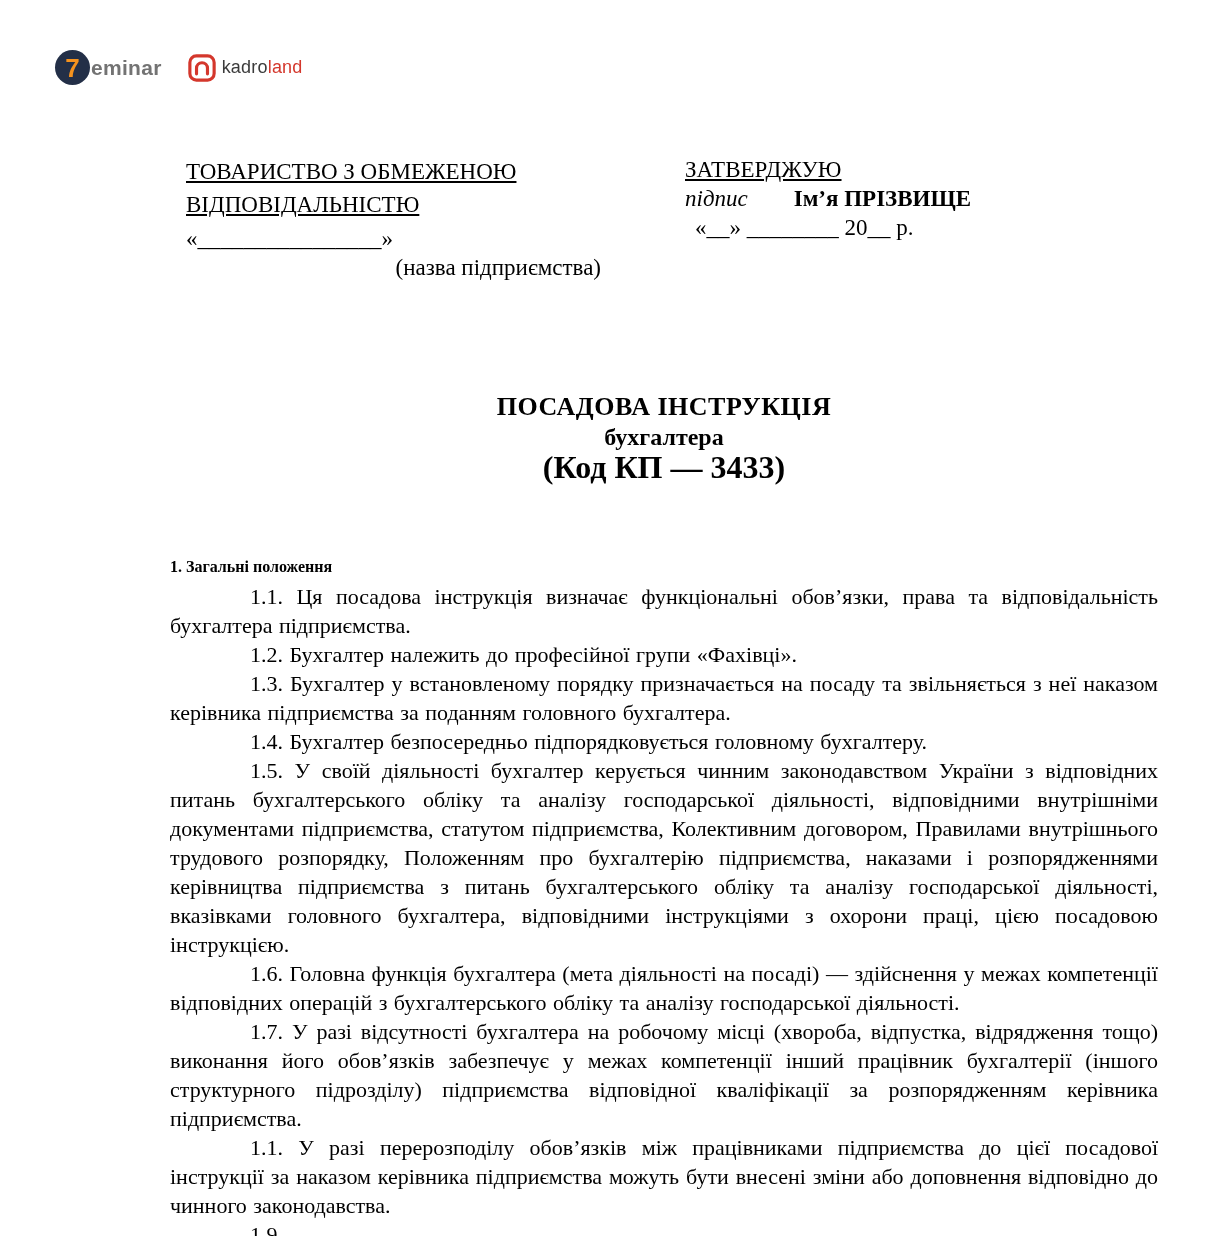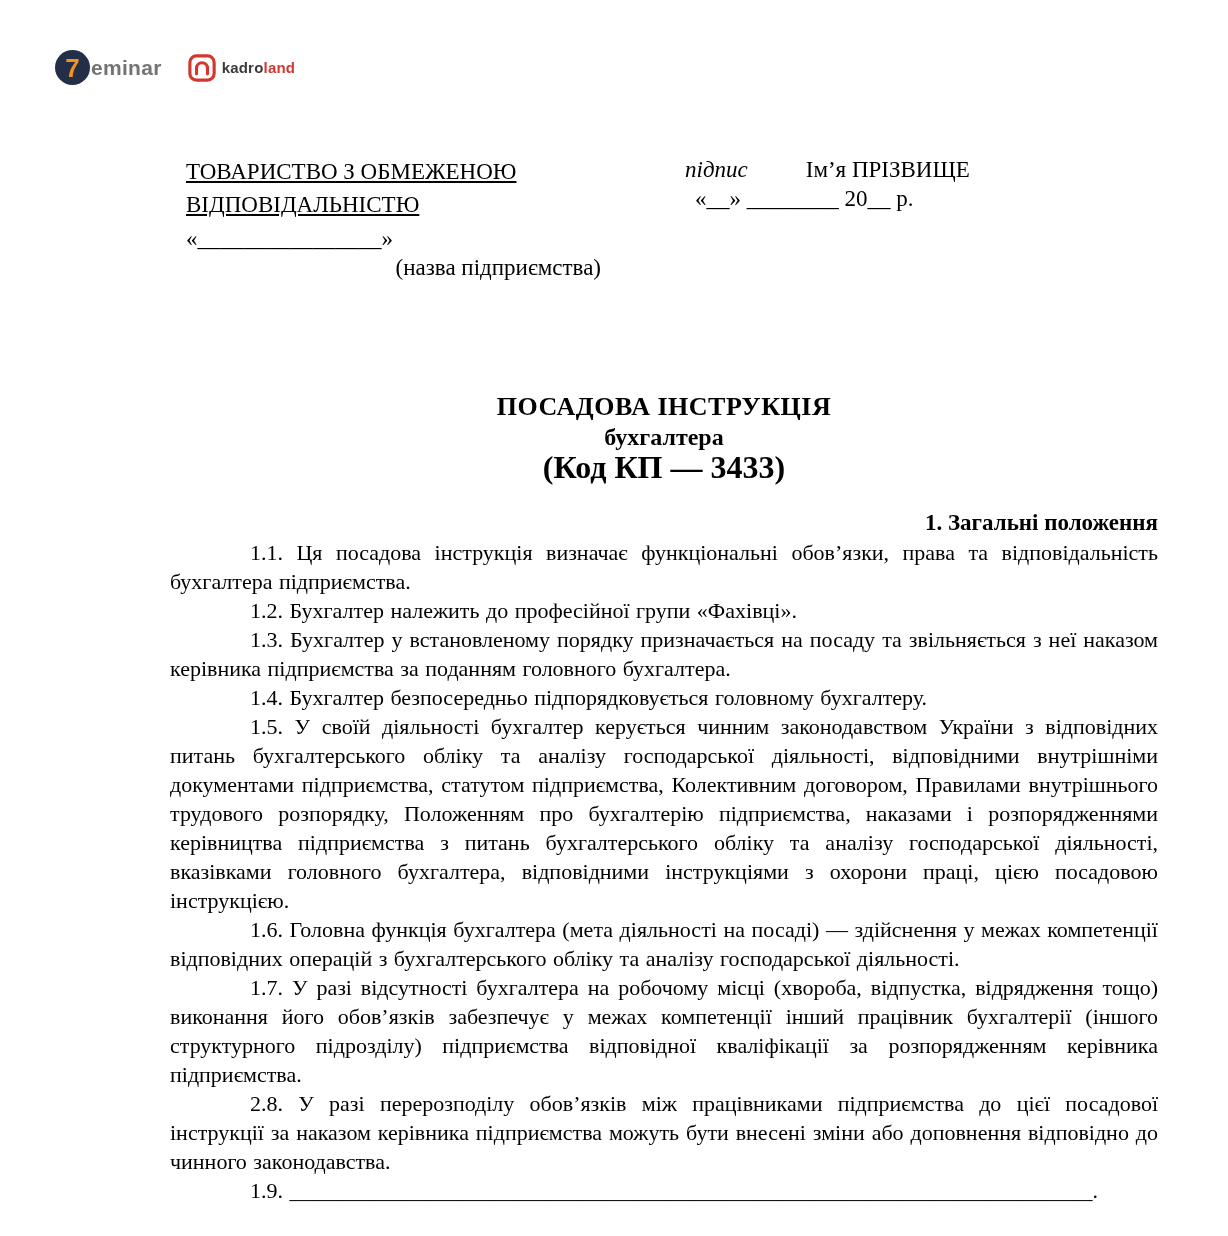--- a/index.html
+++ b/index.html
@@ -43,21 +43,21 @@
     line-height: 1;
   }
   .seminar-word {
     color: #737373;
     font-size: 21px;
     font-weight: 700;
     margin-left: 1px;
     letter-spacing: 0.3px;
   }
   .kadroland-logo { display: flex; align-items: center; gap: 6px; }
-  .kadro-word { font-size: 15px; font-weight: 700; letter-spacing: 0.2px; }
+  .kadro-word { font-size: 18px; font-weight: 400; letter-spacing: 0.2px; }
   .k-dark { color: #3b3b3b; }
   .k-red  { color: #d4372c; }
 
   
   .col-left {
     position: absolute;
     left: 186px; top: 155px;
     width: 415px;
     font-size: 23px;
     line-height: 29px;
@@ -74,21 +74,21 @@
     left: 655px; top: 155px;
     width: 445px;
     font-size: 23px;
     line-height: 29px;
   }
   .approve-label { margin-left: 30px; text-decoration: underline; }
   .director-block { margin-top: 29px; }
   .u { text-decoration: underline; }
   .sig-row { margin-left: 30px; display: flex; }
   .sig-caption { font-style: italic; }
-  .sig-name { margin-left: 58px; }
+  .sig-name { margin-left: 46px; font-weight: bold; }
   .date-row { margin-left: 40px; }
 
   
   .doc-title {
     position: absolute;
     left: 170px; top: 392px;
     width: 988px;
     text-align: center;
     font-weight: 700;
   }
@@ -96,25 +96,26 @@
   .doc-title .t2 { font-size: 24px; line-height: 30px; }
   .doc-title .t3 { font-size: 32px; line-height: 30px; }
 
   
   .section {
     position: absolute;
     left: 170px; top: 508px;
     width: 988px;
   }
   .sec-heading {
-    text-align: right;
+    text-align: left;
     font-weight: 700;
-    font-size: 23px;
+    font-size: 16px;
     line-height: 29px;
     margin-bottom: 1px;
+    margin-top: 44px;
   }
   .body-p {
     margin: 0;
     font-size: 22px;
     line-height: 29px;
     text-align: justify;
     text-indent: 80px;
     word-spacing: 1px;
   }
 </style>
@@ -143,20 +144,21 @@
     </div>
   </div>
 
   <div class="col-left">
     <div class="company-name">ТОВАРИСТВО З ОБМЕЖЕНОЮ ВІДПОВІДАЛЬНІСТЮ</div>
     <div class="blank-line">«________________»</div>
     <div class="caption">(назва підприємства)</div>
   </div>
 
   <div class="col-right">
+    <div class="approve-label">ЗАТВЕРДЖУЮ</div>
     <div class="sig-row">
       <span class="sig-caption">підпис</span>
       <span class="sig-name">Ім’я ПРІЗВИЩЕ</span>
     </div>
     <div class="date-row">«__» ________ 20__ р.</div>
   </div>
 
   <div class="doc-title">
     <div class="t1">ПОСАДОВА ІНСТРУКЦІЯ</div>
     <div class="t2">бухгалтера</div>
@@ -165,17 +167,17 @@
 
   <div class="section">
     <div class="sec-heading">1. Загальні положення</div>
     <p class="body-p">1.1. Ця посадова інструкція визначає функціональні обов’язки, права та відповідальність бухгалтера підприємства.</p>
     <p class="body-p">1.2. Бухгалтер належить до професійної групи «Фахівці».</p>
     <p class="body-p">1.3. Бухгалтер у встановленому порядку призначається на посаду та звільняється з неї наказом керівника підприємства за поданням головного бухгалтера.</p>
     <p class="body-p">1.4. Бухгалтер безпосередньо підпорядковується головному бухгалтеру.</p>
     <p class="body-p">1.5. У своїй діяльності бухгалтер керується чинним законодавством України з відповідних питань бухгалтерського обліку та аналізу господарської діяльності, відповідними внутрішніми документами підприємства, статутом підприємства, Колективним договором, Правилами внутрішнього трудового розпорядку, Положенням про бухгалтерію підприємства, наказами і розпорядженнями керівництва підприємства з питань бухгалтерського обліку та аналізу господарської діяльності, вказівками головного бухгалтера, відповідними інструкціями з охорони праці, цією посадовою інструкцією.</p>
     <p class="body-p">1.6. Головна функція бухгалтера (мета діяльності на посаді) — здійснення у межах компетенції відповідних операцій з бухгалтерського обліку та аналізу господарської діяльності.</p>
     <p class="body-p">1.7. У разі відсутності бухгалтера на робочому місці (хвороба, відпустка, відрядження тощо) виконання його обов’язків забезпечує у межах компетенції інший працівник бухгалтерії (іншого структурного підрозділу) підприємства відповідної кваліфікації за розпорядженням керівника підприємства.</p>
-    <p class="body-p">2.8. У разі перерозподілу обов’язків між працівниками підприємства до цієї посадової інструкції за наказом керівника підприємства можуть бути внесені зміни або доповнення відповідно до чинного законодавства.</p>
+    <p class="body-p">1.1. У разі перерозподілу обов’язків між працівниками підприємства до цієї посадової інструкції за наказом керівника підприємства можуть бути внесені зміни або доповнення відповідно до чинного законодавства.</p>
     <p class="body-p">1.9. _________________________________________________________________________.</p>
   </div>
 
 </div>
 
 </body></html>

